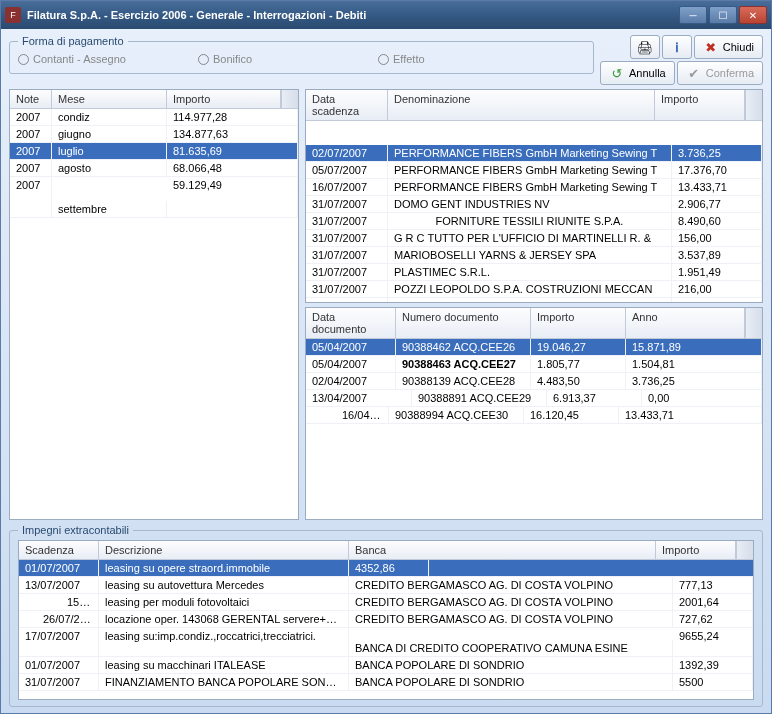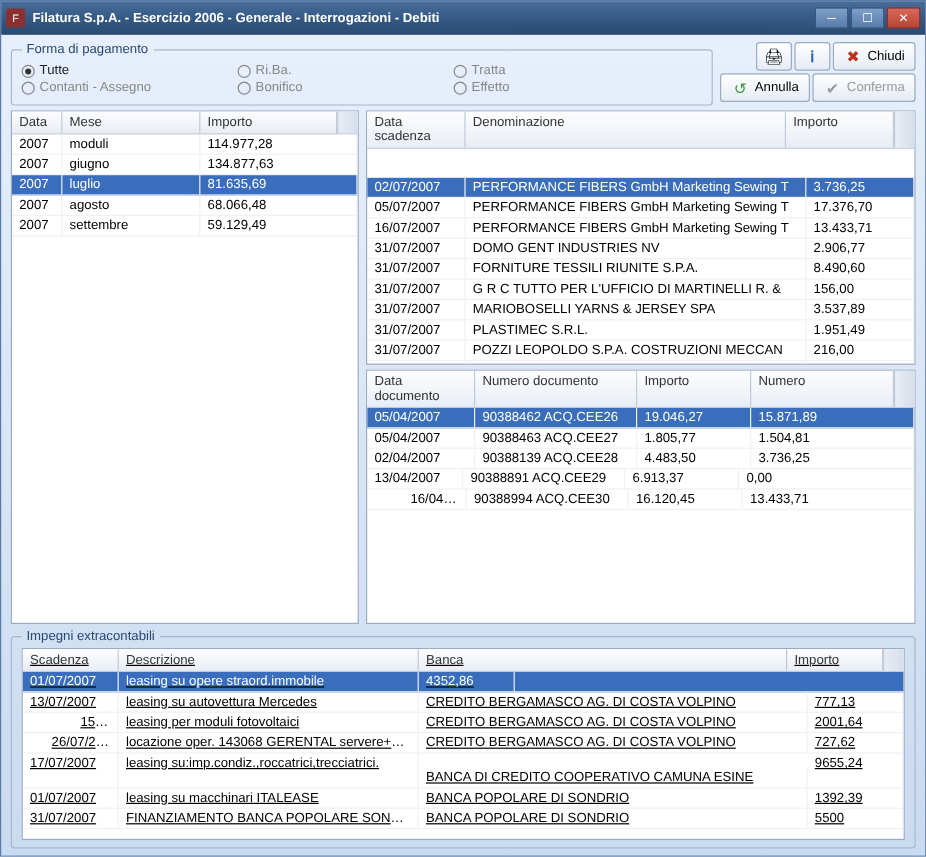--- a/index.html
+++ b/index.html
@@ -45,21 +45,21 @@
 .gridrow .c { padding:2px 6px; border-right:1px solid #eef1f6; white-space:nowrap; overflow:hidden; text-overflow:ellipsis; }
 .num { text-align:left; }
 .scrollbar { width:17px; background:linear-gradient(90deg,#e8edf5,#d6deea); border-left:1px solid #c0cad8; }
 
 .totalrow { display:flex; padding:6px 2px; align-items:center; gap:10px; }
 .totalrow .label { font-weight:normal; }
 .actionrow { display:flex; gap:8px; flex:1; justify-content:flex-end; }
 .actionrow .btn{flex:1; justify-content:center; min-width:140px;}
 
 .extra { flex:0 0 auto; }
-.extra .gridwrap{height:160px;text-decoration:underline;}
+.extra .gridwrap{height:160px;}
 </style>
 </head>
 <body>
 
 <div class="window">
   <div class="titlebar">
     <div class="appicon">F</div>
     <div class="title">Filatura S.p.A. - Esercizio 2006 - Generale - Interrogazioni - Debiti</div>
     <div class="winbtns">
       <div class="winbtn">─</div>
@@ -68,34 +68,20 @@
     </div>
   </div>
 
   <div class="content">
 
     <div class="toprow">
       <fieldset class="group payform">
         <legend>Forma di pagamento</legend>
         <div id="payform-rows">
             <div class="row">
-              <div class="radio active">
-                <span class="dot"></span>
-                <span>Tutte</span>
-              </div>
-              <div class="radio">
-                <span class="dot"></span>
-                <span>Ri.Ba.</span>
-              </div>
-              <div class="radio">
-                <span class="dot"></span>
-                <span>Tratta</span>
-              </div>
-            </div>
-            <div class="row">
               <div class="radio">
                 <span class="dot"></span>
                 <span>Contanti - Assegno</span>
               </div>
               <div class="radio">
                 <span class="dot"></span>
                 <span>Bonifico</span>
               </div>
               <div class="radio">
                 <span class="dot"></span>
@@ -127,49 +113,49 @@
               <span>Conferma</span>
             </div>
         </div>
       </div>
     </div>
 
     <div class="midarea">
       <div class="leftcol">
         <div class="gridwrap" style="height:370px;">
           <div class="gridhead">
-            <div class="hc" style="width:42px">Data</div>
+            <div class="hc" style="width:42px">Note</div>
             <div class="hc" style="width:115px">Mese</div>
             <div class="hc num" style="flex:1">Importo</div>
             <div class="scrollbar"></div>
           </div>
           <div class="gridbody" id="monthly-body">
               <div class="gridrow">
                 <div class="c" style="width: 42px;">2007</div>
-                <div class="c" style="width: 115px;">moduli</div>
+                <div class="c" style="width: 115px;">condiz</div>
                 <div class="c num" style="flex: 1 1 0%;">114.977,28</div>
               </div>
               <div class="gridrow">
                 <div class="c" style="width: 42px;">2007</div>
                 <div class="c" style="width: 115px;">giugno</div>
                 <div class="c num" style="flex: 1 1 0%;">134.877,63</div>
               </div>
               <div class="gridrow sel">
                 <div class="c" style="width: 42px;">2007</div>
                 <div class="c" style="width: 115px;">luglio</div>
                 <div class="c num" style="flex: 1 1 0%;">81.635,69</div>
               </div>
               <div class="gridrow">
                 <div class="c" style="width: 42px;">2007</div>
                 <div class="c" style="width: 115px;">agosto</div>
                 <div class="c num" style="flex: 1 1 0%;">68.066,48</div>
               </div>
               <div class="gridrow">
                 <div class="c" style="width: 42px;">2007</div>
-                <div class="c" style="width: 115px;">settembre</div>
+                <div class="c" style="width: 115px; margin-top: 24px;">settembre</div>
                 <div class="c num" style="flex: 1 1 0%;">59.129,49</div>
               </div>
             </div>
         </div>
       </div>
 
       <div class="rightcol">
         <div class="gridwrap" style="height:205px;gap:24px;">
           <div class="gridhead">
             <div class="hc" style="width:82px">Data scadenza</div>
@@ -193,21 +179,21 @@
                 <div class="c" style="flex: 1 1 0%;">PERFORMANCE FIBERS GmbH Marketing Sewing T</div>
                 <div class="c num" style="width: 90px;">13.433,71</div>
               </div>
               <div class="gridrow">
                 <div class="c" style="width: 82px;">31/07/2007</div>
                 <div class="c" style="flex: 1 1 0%;">DOMO GENT INDUSTRIES NV</div>
                 <div class="c num" style="width: 90px;">2.906,77</div>
               </div>
               <div class="gridrow">
                 <div class="c" style="width: 82px;">31/07/2007</div>
-                <div class="c" style="flex: 1 1 0%;">FORNITURE TESSILI RIUNITE S.P.A.</div>
+                <div class="c" style="flex: 1 1 0%; text-align: center;">FORNITURE TESSILI RIUNITE S.P.A.</div>
                 <div class="c num" style="width: 90px;">8.490,60</div>
               </div>
               <div class="gridrow">
                 <div class="c" style="width: 82px;">31/07/2007</div>
                 <div class="c" style="flex: 1 1 0%;">G R C TUTTO PER L'UFFICIO DI MARTINELLI R. &amp;</div>
                 <div class="c num" style="width: 90px;">156,00</div>
               </div>
               <div class="gridrow">
                 <div class="c" style="width: 82px;">31/07/2007</div>
                 <div class="c" style="flex: 1 1 0%;">MARIOBOSELLI YARNS &amp; JERSEY SPA</div>
@@ -229,44 +215,44 @@
                 <div class="c num" style="width: 90px;">171,36</div>
               </div>
             </div>
         </div>
 
         <div class="gridwrap" style="height:160px;">
           <div class="gridhead">
             <div class="hc" style="width:90px">Data documento</div>
             <div class="hc" style="width:135px">Numero documento</div>
             <div class="hc num" style="width:95px">Importo</div>
-            <div class="hc num" style="flex:1">Numero</div>
+            <div class="hc num" style="flex:1">Anno</div>
             <div class="scrollbar"></div>
           </div>
           <div class="gridbody" id="documenti-body">
               <div class="gridrow sel">
                 <div class="c" style="width: 90px;">05/04/2007</div>
                 <div class="c" style="width: 135px;">90388462 ACQ.CEE26</div>
                 <div class="c num" style="width: 95px;">19.046,27</div>
                 <div class="c num" style="flex: 1 1 0%;">15.871,89</div>
               </div>
               <div class="gridrow">
                 <div class="c" style="width: 90px;">05/04/2007</div>
-                <div class="c" style="width: 135px;">90388463 ACQ.CEE27</div>
+                <div class="c" style="width: 135px; font-weight: bold;">90388463 ACQ.CEE27</div>
                 <div class="c num" style="width: 95px;">1.805,77</div>
                 <div class="c num" style="flex: 1 1 0%;">1.504,81</div>
               </div>
               <div class="gridrow">
                 <div class="c" style="width: 90px;">02/04/2007</div>
                 <div class="c" style="width: 135px;">90388139 ACQ.CEE28</div>
                 <div class="c num" style="width: 95px;">4.483,50</div>
                 <div class="c num" style="flex: 1 1 0%;">3.736,25</div>
               </div>
               <div class="gridrow">
-                <div class="c" style="width: 80px;">13/04/2007</div>
+                <div class="c" style="width: 106px;">13/04/2007</div>
                 <div class="c" style="width: 135px;">90388891 ACQ.CEE29</div>
                 <div class="c num" style="width: 95px;">6.913,37</div>
                 <div class="c num" style="flex: 1 1 0%;">0,00</div>
               </div>
               <div class="gridrow">
                 <div class="c" style="width: 83px; padding-left: 36px;">16/04/2007</div>
                 <div class="c" style="width: 135px;">90388994 ACQ.CEE30</div>
                 <div class="c num" style="width: 95px;">16.120,45</div>
                 <div class="c num" style="flex: 1 1 0%;">13.433,71</div>
               </div>

